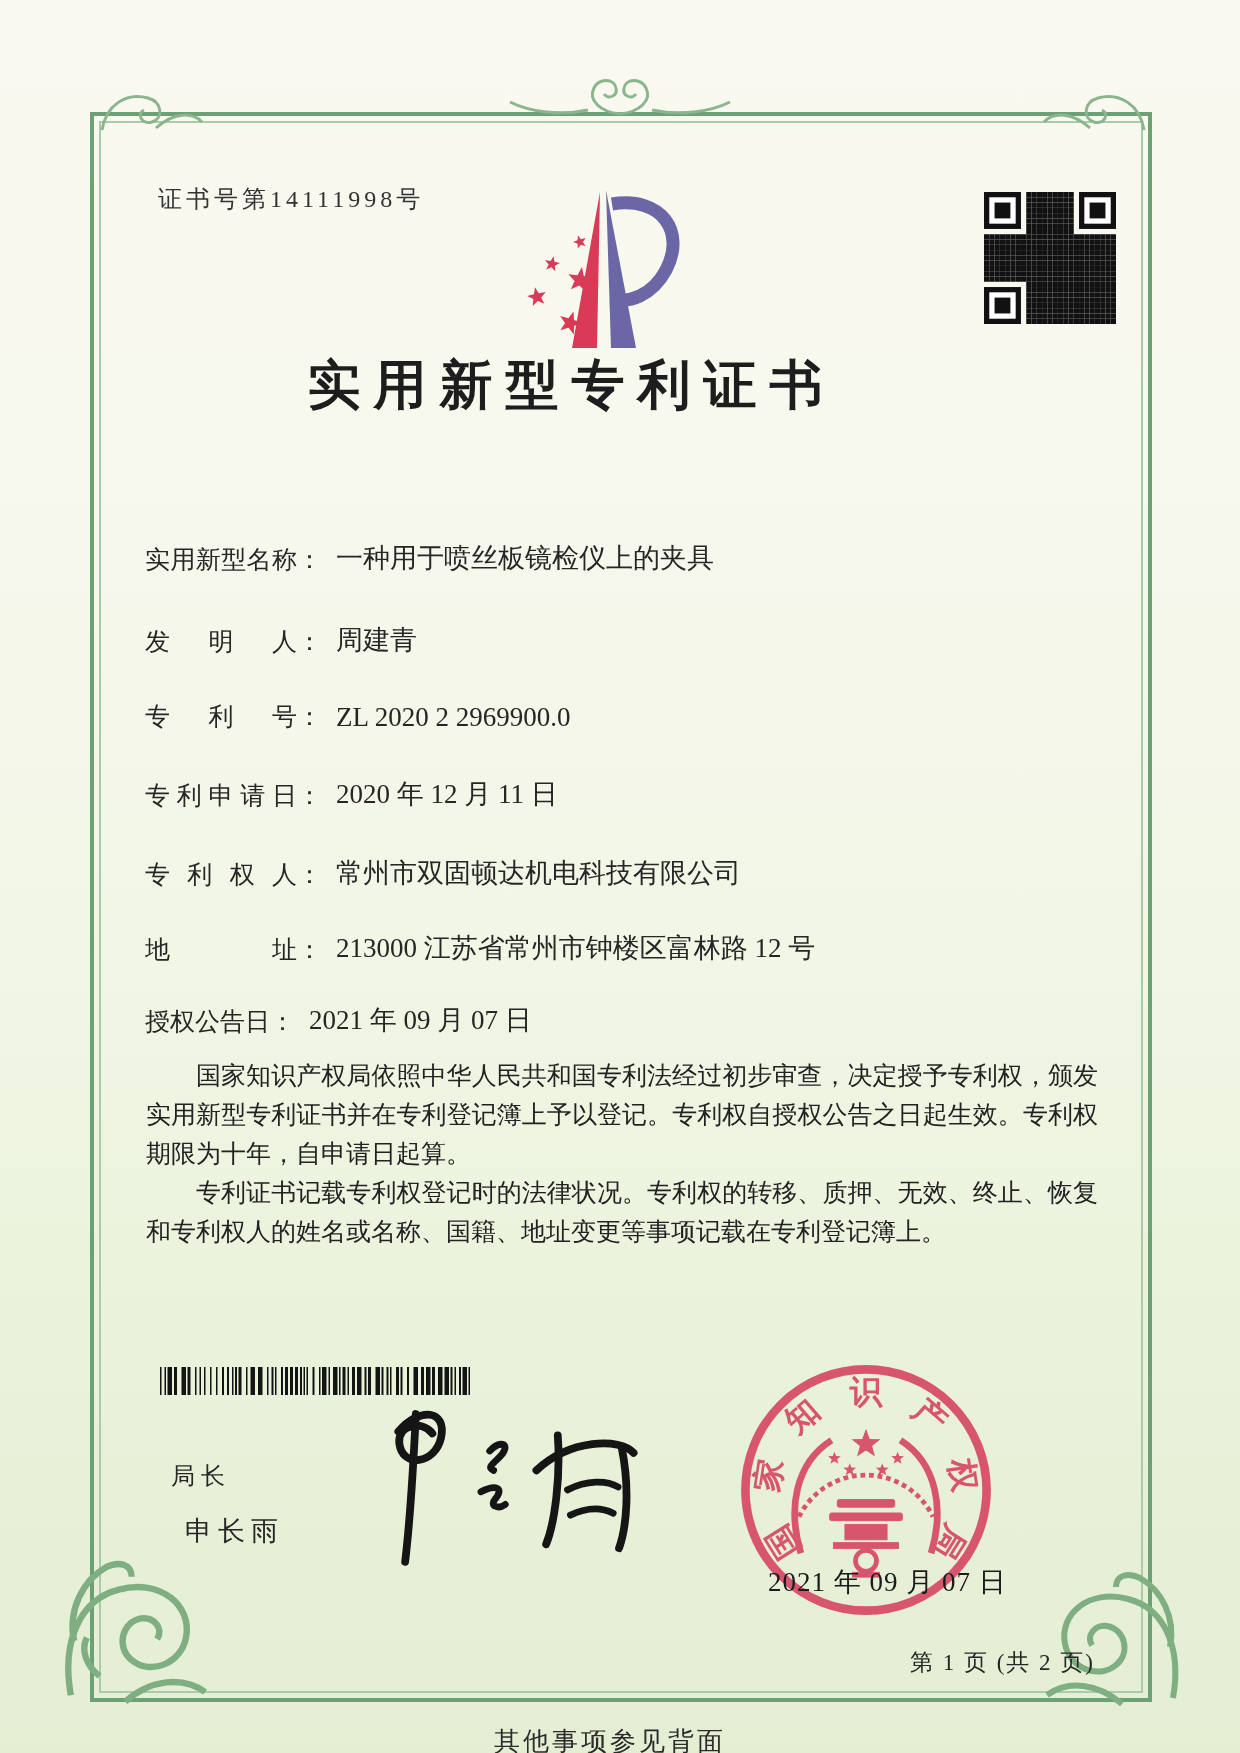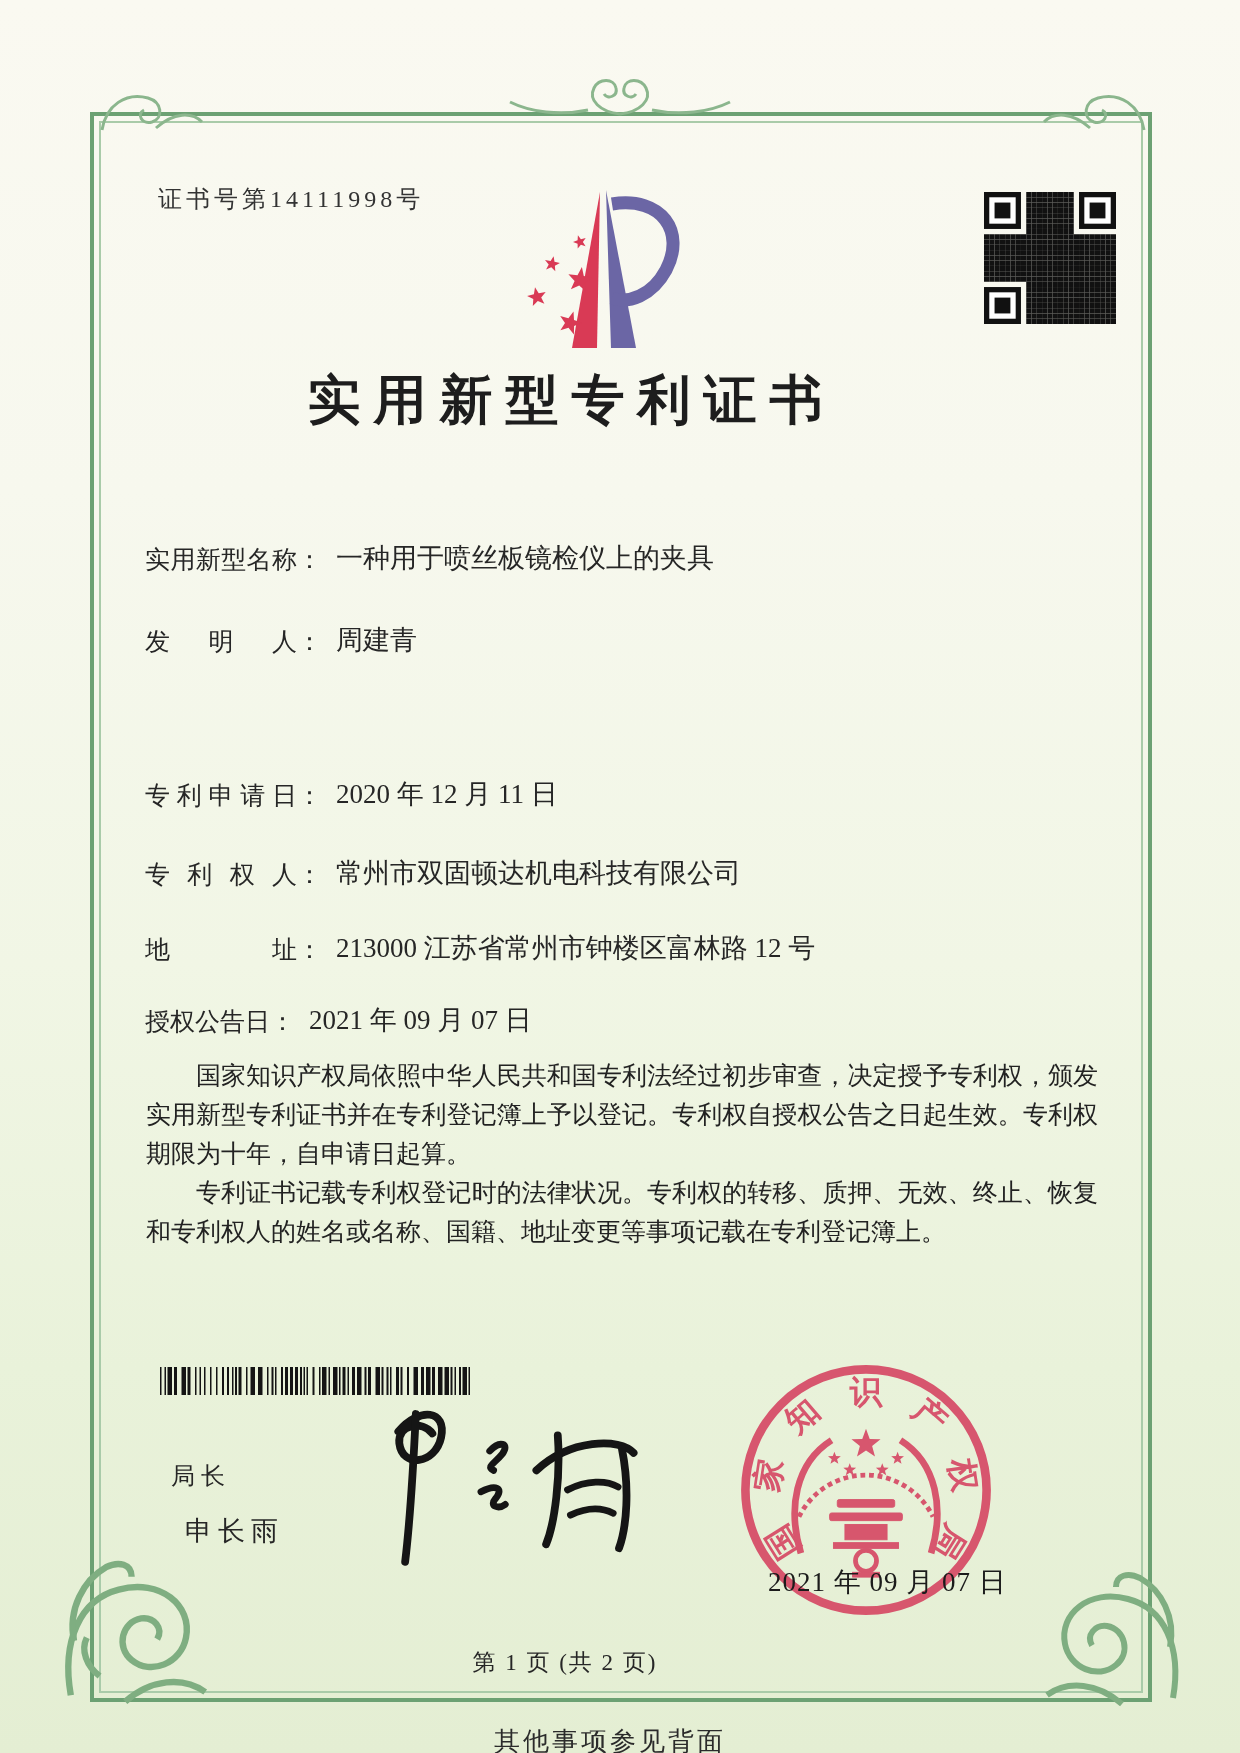--- a/index.html
+++ b/index.html
@@ -23,21 +23,21 @@
   }
   .ornament{ position:absolute; pointer-events:none; }
   
   .cert-no{
     position:absolute; left:158px; top:183px;
     font-size:24px; letter-spacing:4px; color:#333;
   }
   .logo{ position:absolute; left:500px; top:180px; width:190px; height:170px; }
   .qr{ position:absolute; left:984px; top:192px; width:132px; height:132px; }
   .title{
-    position:absolute; left:35px; top:365px; width:1060px;
+    position:absolute; left:35px; top:350px; width:1060px;
     text-align:center; font-size:53px; font-weight:bold; color:#1d1d1d;
     letter-spacing:13px; padding-left:13px;
   }
   
   .field-row{ position:absolute; left:145px; width:960px; font-size:27px; white-space:nowrap; }
   .flabel{ display:inline-block; vertical-align:bottom; }
   .ltext{
     display:inline-block; width:152px; font-size:25px;
     text-align:justify; text-align-last:justify;
   }
@@ -54,21 +54,21 @@
   
   .barcode{ position:absolute; left:160px; top:1367px; width:312px; height:28px; }
   .signer-role{ position:absolute; left:163px; top:1460px; font-size:24px; letter-spacing:6px;margin-left:8px; }
   .signer-name{ position:absolute; left:163px; top:1513px; font-size:27px; letter-spacing:6px;margin-left:22px; }
   .signature{ position:absolute; left:305px; top:1392px; width:350px; height:185px; }
   .seal{ position:absolute; left:732px; top:1356px; width:268px; height:268px; opacity:.93; }
   .seal-date{
     position:absolute; left:768px; top:1564px; font-size:27px; letter-spacing:1px;
     color:#1b1b1b; z-index:5; white-space:nowrap;
   }
-  .page-info{ position:absolute; left:35px; top:1647px; width:1060px; text-align:center; font-size:23px; letter-spacing:2px; }
+  .page-info{ position:absolute; left:35px; top:1647px; width:1060px; text-align:right; font-size:23px; letter-spacing:2px; }
   .back-note{ position:absolute; left:0; top:1712px; width:1220px; text-align:center; font-size:26px; letter-spacing:3px; color:#2b2b2b;margin-top:12px; }
 </style>
 </head>
 <body>
 
 <div class="page">
 
   <div class="frame">
     <div class="frame-inner"></div>
   </div>
@@ -569,20 +569,23 @@
     </svg>
 
   <div class="title">实用新型专利证书</div>
 
   <div class="field-row" style="top:622px">
     <span class="flabel"><span class="ltext">发明人</span><span class="colon">：</span></span><span class="fvalue">周建青</span>
   </div>
   <div class="field-row" style="top:540px">
     <span class="flabel"><span class="ltext">实用新型名称</span><span class="colon">：</span></span><span class="fvalue">一种用于喷丝板镜检仪上的夹具</span>
   </div>
+  <div class="field-row" style="top:700px">
+    <span class="flabel"><span class="ltext">专利号</span><span class="colon">：</span></span><span class="fvalue">ZL 2020 2 2969900.0</span>
+  </div>
   <div class="field-row" style="top:776px">
     <span class="flabel"><span class="ltext">专利申请日</span><span class="colon">：</span></span><span class="fvalue">2020 年 12 月 11 日</span>
   </div>
   <div class="field-row" style="top:855px">
     <span class="flabel"><span class="ltext">专利权人</span><span class="colon">：</span></span><span class="fvalue">常州市双固顿达机电科技有限公司</span>
   </div>
   <div class="field-row" style="top:930px">
     <span class="flabel"><span class="ltext">地址</span><span class="colon">：</span></span><span class="fvalue">213000 江苏省常州市钟楼区富林路 12 号</span>
   </div>
 

